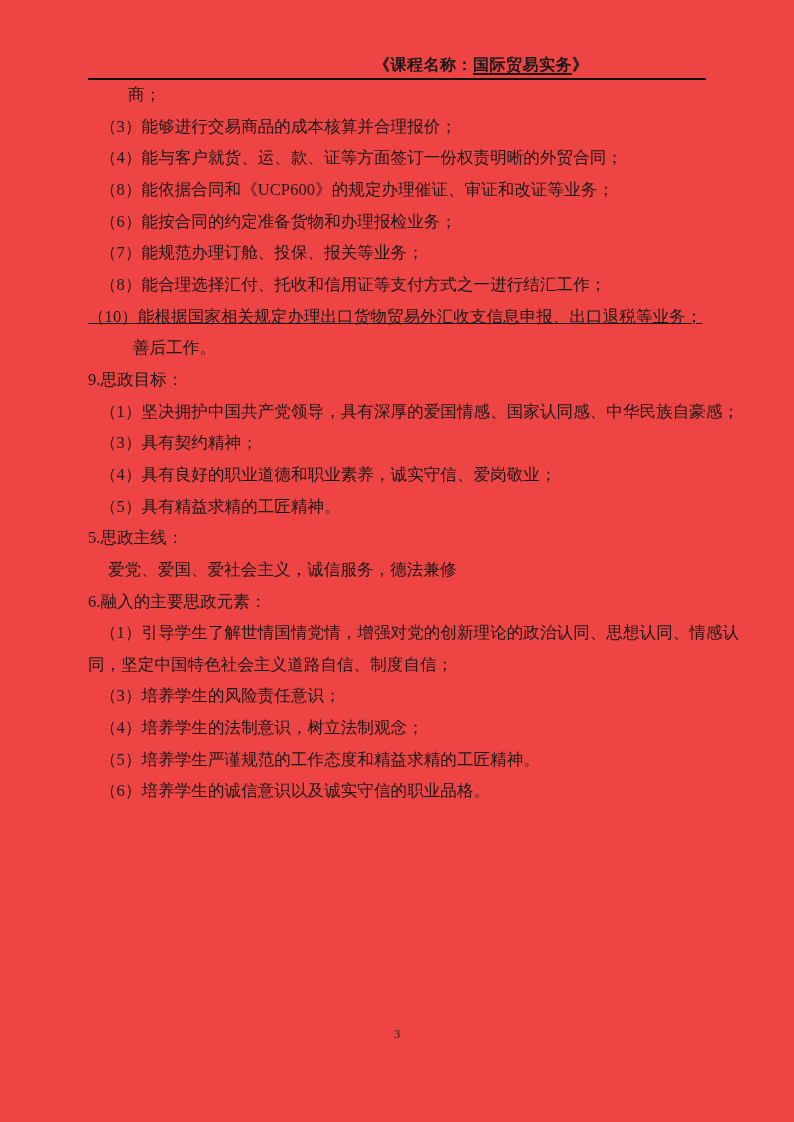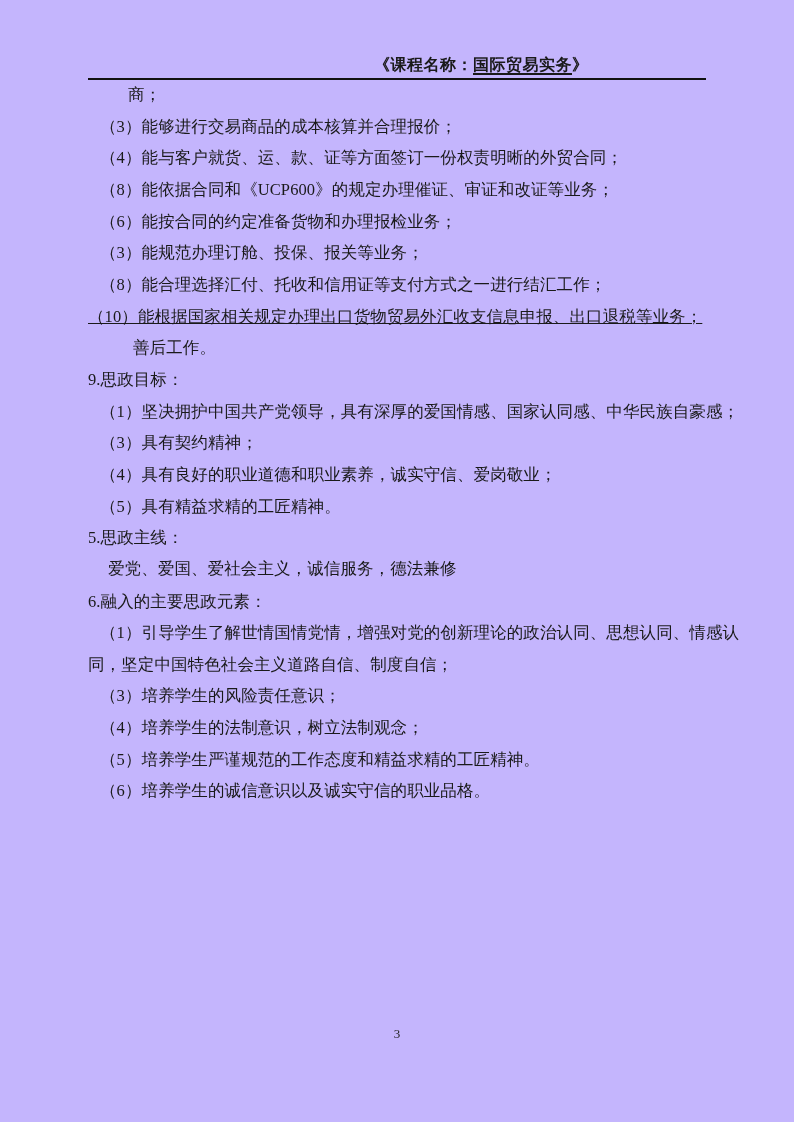--- a/index.html
+++ b/index.html
@@ -1,21 +1,21 @@
 <!DOCTYPE html>
 <html><head>
 <meta charset="utf-8">
 <style>
   * { margin: 0; padding: 0; box-sizing: border-box; }
   html, body { background: #ffffff; }
   .page {
     position: relative;
     width: 794px;
     height: 1122px;
-    background: #c4b5fd;
+    background: #ef4444;
     font-family: "Liberation Serif", "DejaVu Serif", serif;
     color: #1a1a1a;
     overflow: hidden;
     margin: 0 auto;
   }
   
   .doc-header { position: absolute; top: 0; left: 0; width: 100%; height: 80px; }
   .header-title {
     position: absolute;
     top: 55px;
@@ -49,21 +49,21 @@
     line-height: 31.65px;
     white-space: nowrap;
     letter-spacing: 0.1px;
   }
   .ind-section    { padding-left: 0; }
   .ind-flush      { padding-left: 0; }
   .ind-item       { padding-left: 12px; }
   .ind-item-wide  { padding-left: 0; text-decoration: underline; }
   .ind-cont       { padding-left: 45px; }
   .ind-cont-first { padding-left: 40px; }
-  .ind-sub        { padding-left: 20px; font-family: Liberation Mono, monospace; }
+  .ind-sub        { padding-left: 20px; }
   
   .footer-page {
     position: absolute;
     top: 1026px;
     left: 0;
     width: 100%;
     text-align: center;
     font-size: 13px;
     color: #222222;
   }
@@ -77,21 +77,21 @@
     <div class="header-title"><span>《课程名称：</span><span class="underlined">国际贸易实务</span><span>》</span></div>
     <div class="header-rule"></div>
   </div>
 
   <div class="body-block">
       <p class="line ind-cont-first">商；</p>
       <p class="line ind-item">（3）能够进行交易商品的成本核算并合理报价；</p>
       <p class="line ind-item">（4）能与客户就货、运、款、证等方面签订一份权责明晰的外贸合同；</p>
       <p class="line ind-item">（8）能依据合同和《UCP600》的规定办理催证、审证和改证等业务；</p>
       <p class="line ind-item">（6）能按合同的约定准备货物和办理报检业务；</p>
-      <p class="line ind-item">（3）能规范办理订舱、投保、报关等业务；</p>
+      <p class="line ind-item">（7）能规范办理订舱、投保、报关等业务；</p>
       <p class="line ind-item">（8）能合理选择汇付、托收和信用证等支付方式之一进行结汇工作；</p>
       <p class="line ind-item-wide">（10）能根据国家相关规定办理出口货物贸易外汇收支信息申报、出口退税等业务；</p>
       <p class="line ind-cont">善后工作。</p>
       <p class="line ind-section">9.思政目标：</p>
       <p class="line ind-item">（1）坚决拥护中国共产党领导，具有深厚的爱国情感、国家认同感、中华民族自豪感；</p>
       <p class="line ind-item">（3）具有契约精神；</p>
       <p class="line ind-item">（4）具有良好的职业道德和职业素养，诚实守信、爱岗敬业；</p>
       <p class="line ind-item">（5）具有精益求精的工匠精神。</p>
       <p class="line ind-section">5.思政主线：</p>
       <p class="line ind-sub">爱党、爱国、爱社会主义，诚信服务，德法兼修</p>

